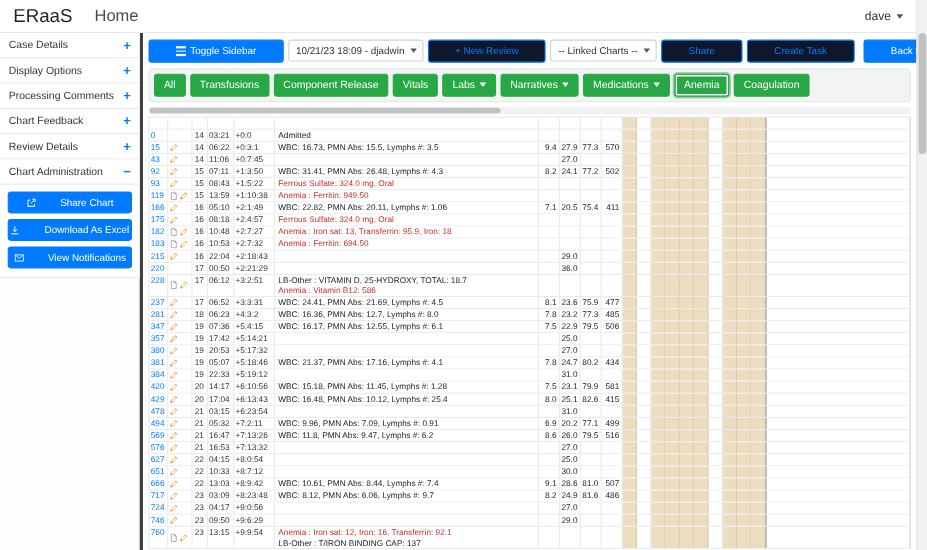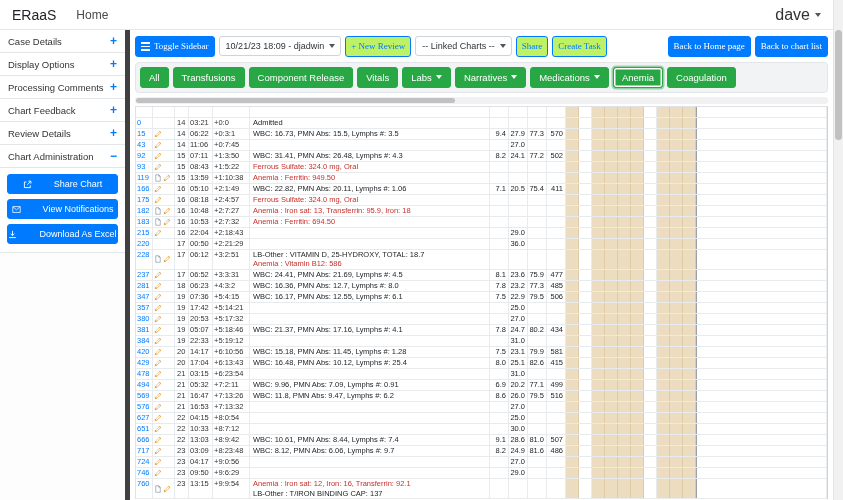--- a/index.html
+++ b/index.html
@@ -5,39 +5,39 @@
   * { box-sizing: border-box; }
   html,body { margin:0; padding:0; }
   body {
     width:843px; height:500px; overflow:hidden; position:relative;
     font-family:"Liberation Sans","DejaVu Sans",sans-serif;
     background:#fff; color:#212529;
   }
   
   .navbar { position:absolute; top:0; left:0; right:10px; height:30px; background:#fff;
     border-bottom:1px solid #e7e7e7; display:flex; align-items:center; padding:0 12px; z-index:5; }
-  .brand { font-size:14px; color:#212529; margin-right:20px; cursor:pointer; }
-  .nav-home { font-size:12px; color:#4a4a4a; cursor:pointer; text-decoration:none; }
-  .user-menu { margin-left:auto; display:flex; align-items:center; gap:5px; font-size:16px; color:#333; cursor:pointer; }
+  .brand { font-size:17px; color:#212529; margin-right:20px; cursor:pointer; }
+  .nav-home { font-size:15px; color:#4a4a4a; cursor:pointer; text-decoration:none; }
+  .user-menu { margin-left:auto; display:flex; align-items:center; gap:5px; font-size:11px; color:#333; cursor:pointer; }
   .tri { width:0; height:0; border-left:3.5px solid transparent; border-right:3.5px solid transparent; border-top:4px solid #555; display:inline-block; }
   
-  .sidebar { position:absolute; top:30px; left:0; width:130px; bottom:0; background:#fdfdfd; border-right:5px solid #404040; }
+  .sidebar { position:absolute; top:30px; left:0; width:130px; bottom:0; background:#fdfdfd; border-right:3px solid #404040; }
   .side-sec { display:flex; justify-content:space-between; align-items:center; height:23px;
     background:#fff; border-bottom:1px solid #e4e7ea; padding:0 8px; font-size:9.5px; color:#333; cursor:pointer; }
   .sec-tog { color:#007bff; font-size:12px; font-weight:bold; line-height:1; }
   .side-panel { padding:6px 7px 8px; background:#fff; border-bottom:1px solid #e4e7ea; display:flex; flex-direction:column; gap:5px; }
   .side-btn { display:flex; align-items:center; justify-content:center; gap:22px; background:#007bff; color:#fff;
     border:1px solid #007bff; border-radius:3px; font-size:9px; padding:4px 2px; cursor:pointer; font-family:inherit; white-space:nowrap; }
   .side-btn svg { width:9px; height:9px; display:block; }
   
   .main { position:absolute; top:30px; left:130px; right:10px; bottom:0; background:#fff; padding:4px 5px 0; }
   .toolbar { display:flex; align-items:center; gap:4px; padding:2px 0 5px; }
-  .btn { font-family:Liberation Serif, serif; font-size:9px; border-radius:3px; padding:4px 5px; cursor:pointer; white-space:nowrap; line-height:1.2; }
+  .btn { font-family:Liberation Sans, sans-serif; font-size:9px; border-radius:3px; padding:4px 24px; cursor:pointer; white-space:nowrap; line-height:1.2; }
   .btn-primary { background:#007bff; color:#fff; border:1px solid #007bff; }
-  .btn-outline { background:#bef264; color:#007bff; border:1px solid #007bff; }
+  .btn-outline { background:#0f172a; color:#007bff; border:1px solid #007bff; }
   .sel { position:relative; background:#fff; border:1px solid #ced4da; border-radius:3px; font-size:9px; color:#333;
     padding:4px 16px 4px 6px; cursor:pointer; white-space:nowrap; }
   .sel .tri { position:absolute; right:5px; top:50%; margin-top:-2px; }
   .spacer { flex:1; }
   .hamb { display:inline-flex; flex-direction:column; gap:2px; margin-right:4px; vertical-align:middle; }
   .hamb i { width:9px; height:1.5px; background:#fff; display:block; }
   .tsb { display:inline-flex; align-items:center; }
   
   .filterbar { display:flex; gap:4px; background:#f1f3f5; border:1px solid #e3e6e8; border-radius:4px; padding:4px; }
   .fbtn { background:#28a745; border:1px solid #28a745; color:#fff; font-size:9.5px; padding:4px 8px;
@@ -113,33 +113,33 @@
           <span>
             <svg viewBox="0 0 16 16">
               <path fill="none" stroke="#fff" stroke-width="1.6" d="M6 3.5H2.5v10H13V9.5M9.5 2H14v4.5M13.6 2.4L7.5 8.5"></path>
             </svg>
           </span>
           <span>Share Chart</span>
         </button>
         <button class="side-btn">
           <span>
             <svg viewBox="0 0 16 16">
+              <path fill="none" stroke="#fff" stroke-width="1.6" d="M8 1.5v8M4.5 6.5L8 10l3.5-3.5M2 13.5h12"></path>
+            </svg>
+          </span>
+          <span>Download As Excel</span>
+        </button>
+        <button class="side-btn">
+          <span>
+            <svg viewBox="0 0 16 16">
               <rect x="1.5" y="3" width="13" height="10" fill="none" stroke="#fff" stroke-width="1.4"></rect>
               <path fill="none" stroke="#fff" stroke-width="1.4" d="M2 3.5l6 5 6-5"></path>
             </svg>
           </span>
           <span>View Notifications</span>
-        </button>
-        <button class="side-btn">
-          <span>
-            <svg viewBox="0 0 16 16">
-              <path fill="none" stroke="#fff" stroke-width="1.6" d="M8 1.5v8M4.5 6.5L8 10l3.5-3.5M2 13.5h12"></path>
-            </svg>
-          </span>
-          <span>Download As Excel</span>
         </button>
       </div>
     </div>
 </aside>
 
 <main class="main">
   <div class="toolbar">
     <button class="btn btn-primary tsb">
       <span class="hamb">
           <i></i>

